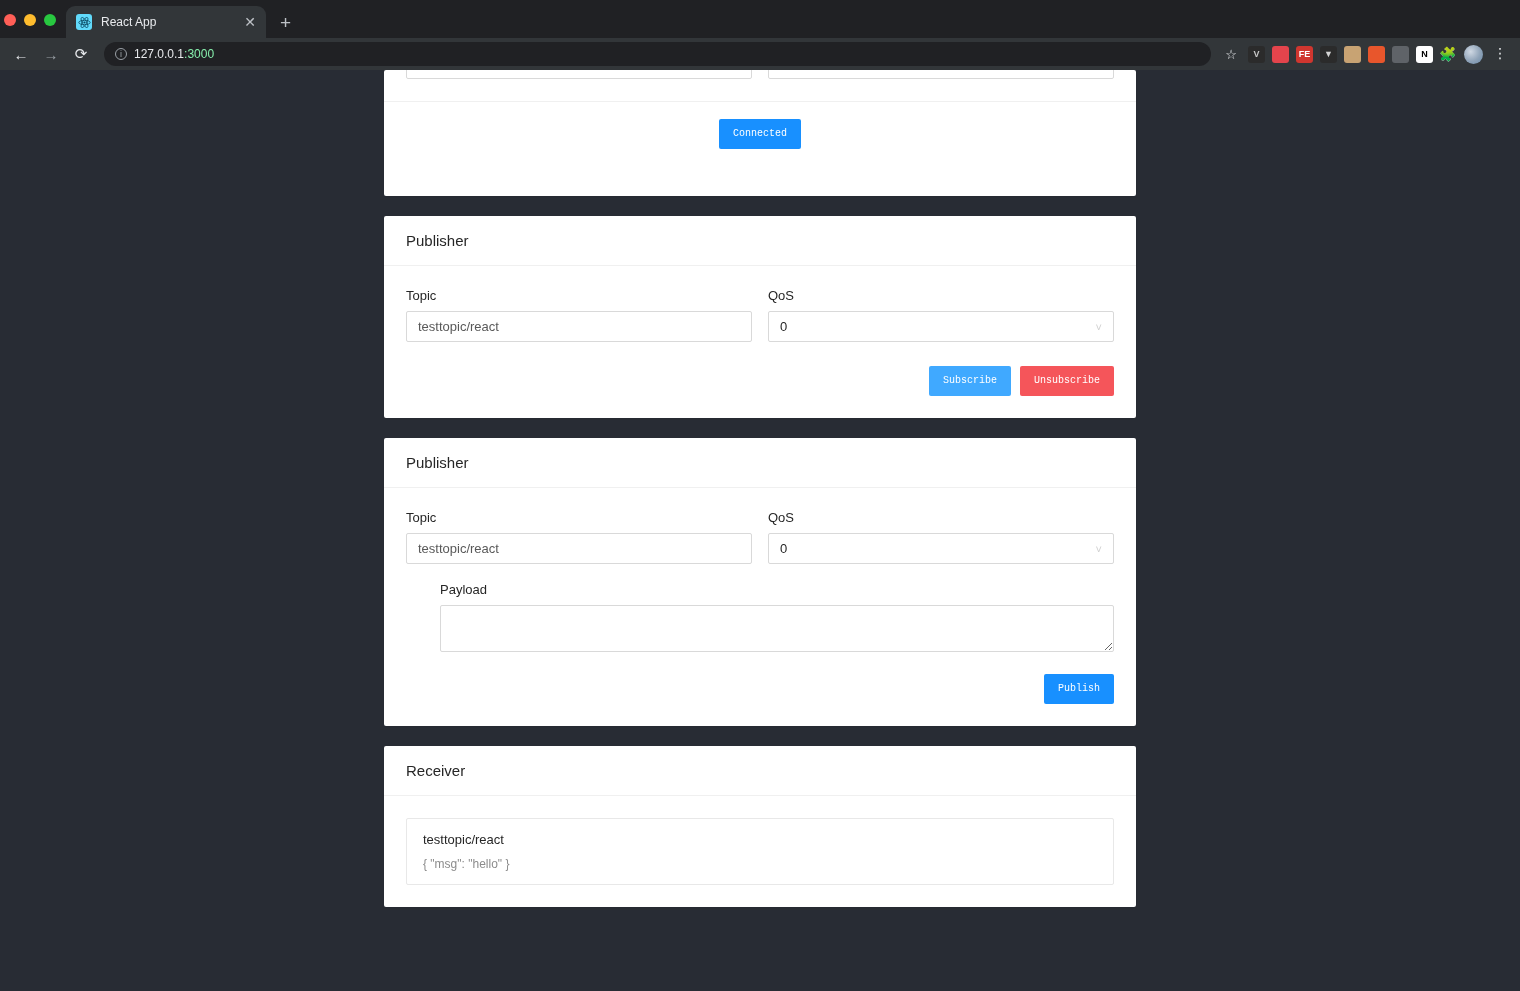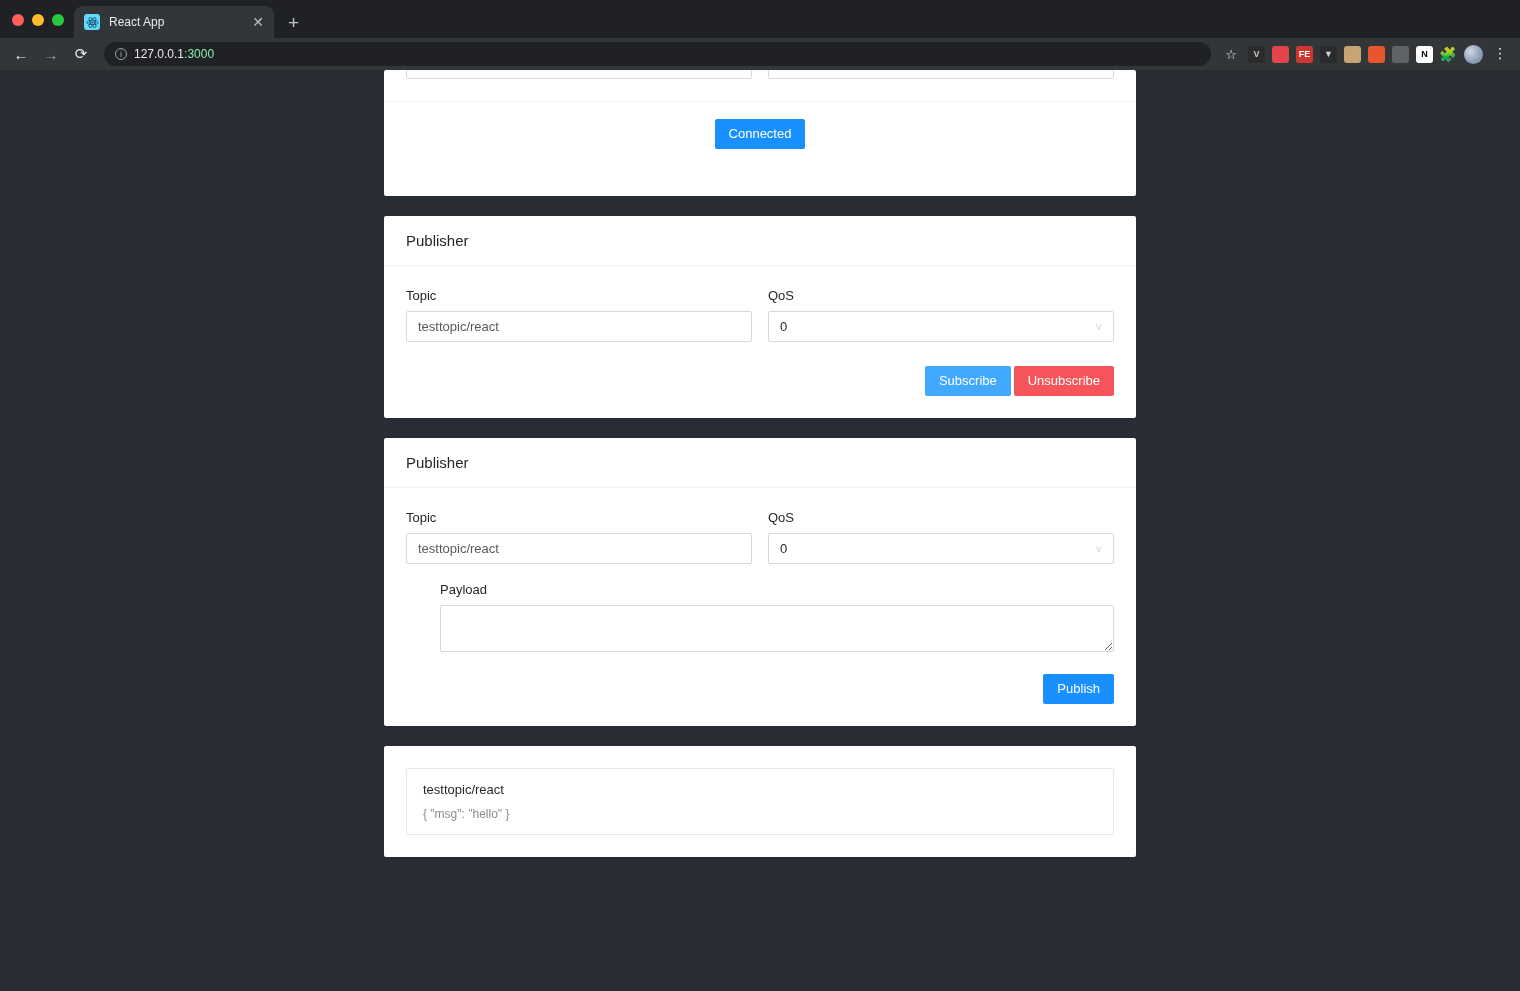--- a/index.html
+++ b/index.html
@@ -8,21 +8,21 @@
     font-family: "Liberation Sans", sans-serif;
     background: #282c34;
     overflow: hidden;
   }
 
   
   .browser { width: 1520px; height: 991px; display: flex; flex-direction: column; }
 
   .tabstrip {
     height: 38px; background: #202124; display: flex; align-items: flex-end;
-    padding-left: 8px; flex: 0 0 38px; position: relative;
+    flex: 0 0 38px; position: relative;
   }
   .traffic { display: flex; align-items: center; gap: 8px; padding: 0 10px 12px 4px; }
   .dot { width: 12px; height: 12px; border-radius: 50%; }
   .dot.red { background: #ff5f57; }
   .dot.yellow { background: #febc2e; }
   .dot.green { background: #28c840; }
 
   .tab {
     display: flex; align-items: center; gap: 9px;
     height: 32px; width: 200px; padding: 0 10px;
@@ -112,32 +112,32 @@
     color: #d0d0d0; font-size: 11px; line-height: 1;
   }
 
   .ta {
     width: 100%; height: 47px; border: 1px solid #d9d9d9; border-radius: 2px;
     padding: 7px 11px; font-size: 13px; color: #595959; resize: vertical;
     font-family: "Liberation Sans", sans-serif; outline: none; display: block;
   }
 
   .btn {
-    border: none; border-radius: 2px; font-size: 13px; cursor: pointer;
-    font-family: Liberation Sans, sans-serif; height: 30px; padding: 0 14px;
+    border: none; border-radius: 2px; font-size: 10px; cursor: pointer;
+    font-family: Liberation Mono, monospace; height: 30px; padding: 0 14px;
     color: #fff; line-height: 30px;
   }
   .btn-primary { background: #1890ff; }
   .btn-sub { background: #40a9ff; }
   .btn-unsub { background: #f5555a; }
   .btn-ghost-danger {
     background: #fff; color: #ff7875; border: 1px solid #ffa39e; height: 30px;
   }
 
-  .actions { display: flex; justify-content: flex-end; gap: 3px; margin-top: 24px; }
+  .actions { display: flex; justify-content: flex-end; gap: 9px; margin-top: 24px; }
   .actions.pub { margin-top: 22px; }
 
   .conn-bar {
     border-top: 1px solid #f0f0f0; display: flex; align-items: center;
     height: 64px; position: relative;
   }
   .conn-left { flex: 1; display: flex; justify-content: center; }
   .conn-right { flex: 1; display: flex; justify-content: center; }
 
   .msg {
@@ -265,20 +265,21 @@
             <span class="lbl">Payload</span>
             <textarea class="ta" placeholder="" style=""></textarea>
           </div>
           <div class="actions pub">
             <button class="btn btn-primary">Publish</button>
           </div>
         </div>
       </div>
 
       <div class="card">
+        <div class="card-head">Receiver</div>
         <div class="card-body">
           <div class="msg">
             <div class="msg-topic">testtopic/react</div>
             <div class="msg-body">{ "msg": "hello" }</div>
           </div>
         </div>
       </div>
 
     </div>
   </div>

